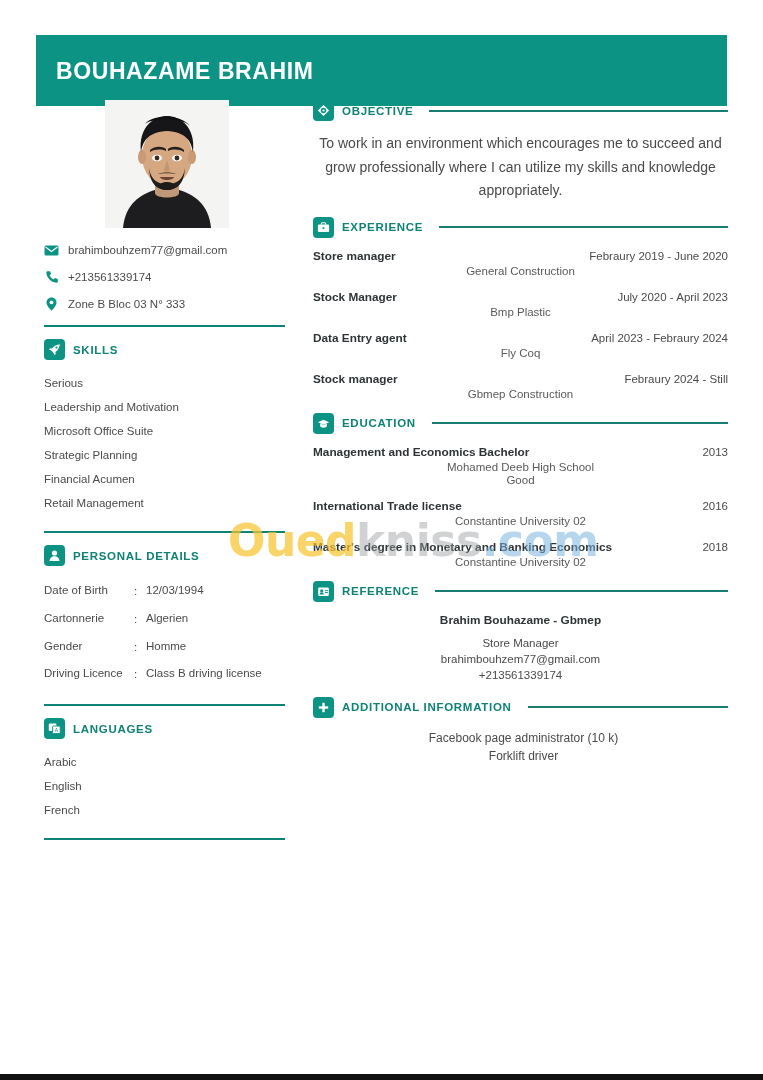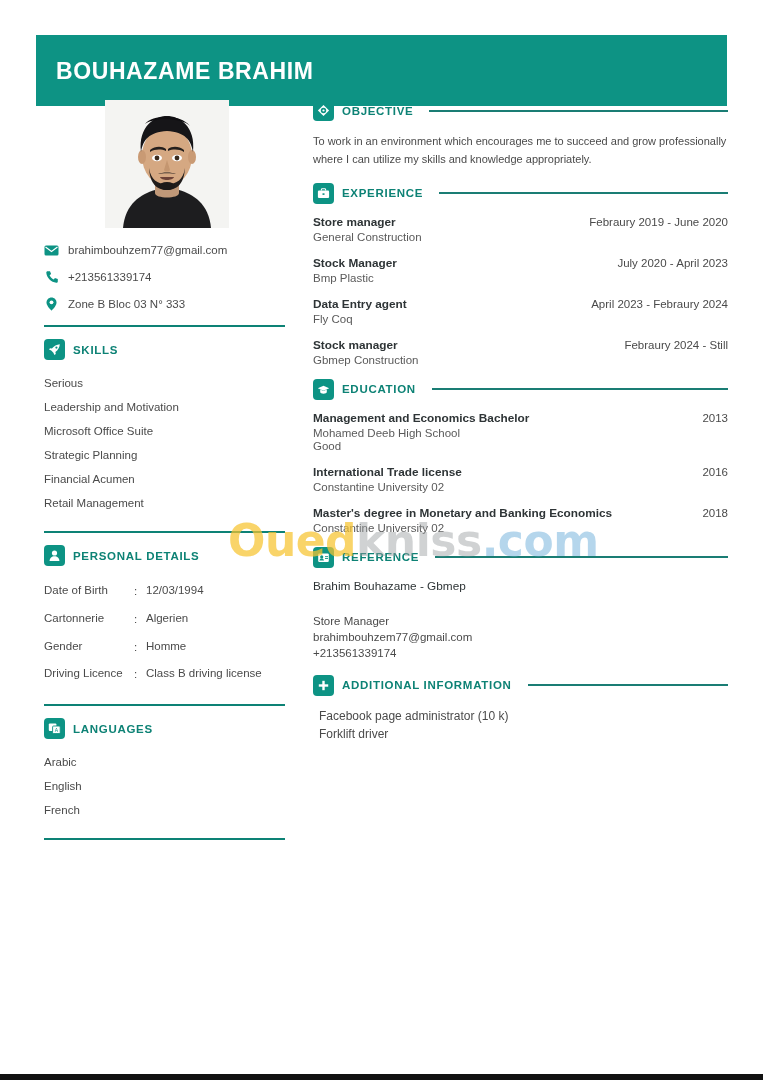--- a/index.html
+++ b/index.html
@@ -39,20 +39,21 @@
   
   .left-col {
     position: absolute;
     left: 44px; top: 100px;
     width: 245px;
   }
   .right-col {
     position: absolute;
     left: 313px; top: 100px;
     width: 415px;
+    text-align: center;
   }
   
   .photo-wrap {
     width: 245px;
     display: flex; justify-content: center;
     margin-bottom: 10px;
   }
   .photo {
     position: relative;
     width: 124px; height: 128px;
@@ -110,21 +111,21 @@
   .pd-row {
     display: flex; align-items: center;
     font-size: 11.5px; color: #4a4a4a;
     padding: 5px 0;
   }
   .pd-label { width: 90px; flex: 0 0 90px; line-height: 1.55; }
   .pd-colon { width: 12px; flex: 0 0 12px; }
   .pd-value { flex: 1 1 auto; line-height: 1.55; }
   
   .obj-text {
-    font-size: 11px; color: #4a4a4a;
+    font-size: 14px; color: #4a4a4a;
     line-height: 1.68;
     margin-bottom: 14px;
   }
   
   .entry { margin-bottom: 13px; }
   .entry-top {
     display: flex; justify-content: space-between;
     align-items: baseline; gap: 10px;
   }
   .entry-title {
@@ -134,22 +135,22 @@
     font-size: 11.5px; color: #4a4a4a; white-space: nowrap;
   }
   .entry-sub {
     font-size: 11.5px; color: #5a5a5a; margin-top: 2px;
   }
   .entry-extra {
     font-size: 11.5px; color: #5a5a5a; margin-top: 1px;
   }
   
   .ref-name {
-    font-size: 11.8px; font-weight: normal; color: #2e3436;
-    margin-bottom: 20px;
+    font-size: 11.8px; font-weight: bold; color: #2e3436;
+    margin-bottom: 8px;
   }
   .ref-line { font-size: 11.5px; color: #4a4a4a; padding: 2px 0; }
   
   .add-line {
     font-size: 12px; color: #4a4a4a; padding: 2px 0 2px 6px;
   }
   
   .watermark {
     position: absolute;
     left: 228px; top: 515px;

